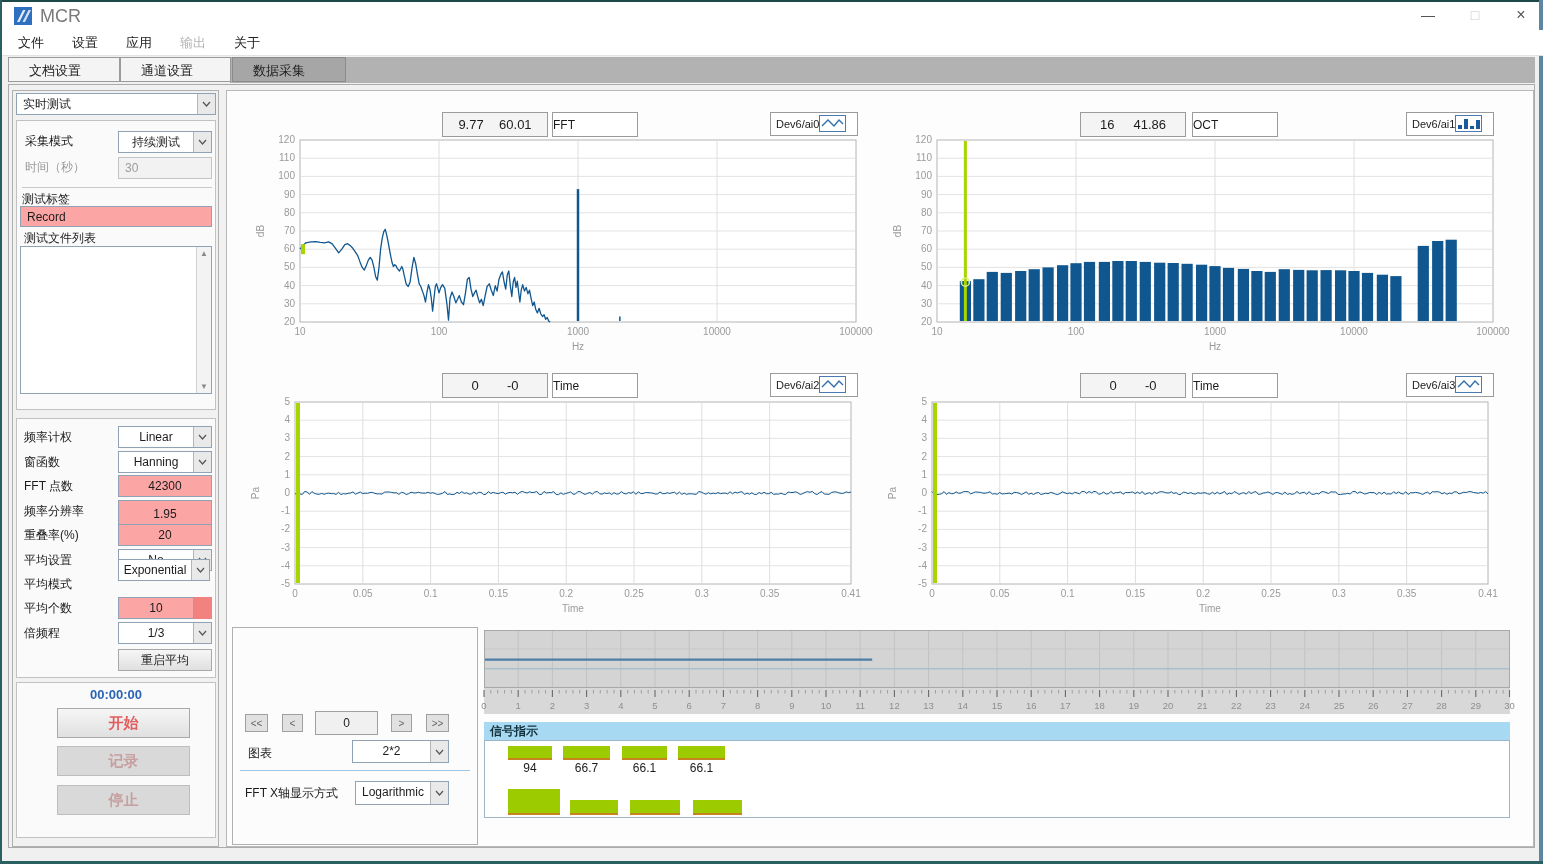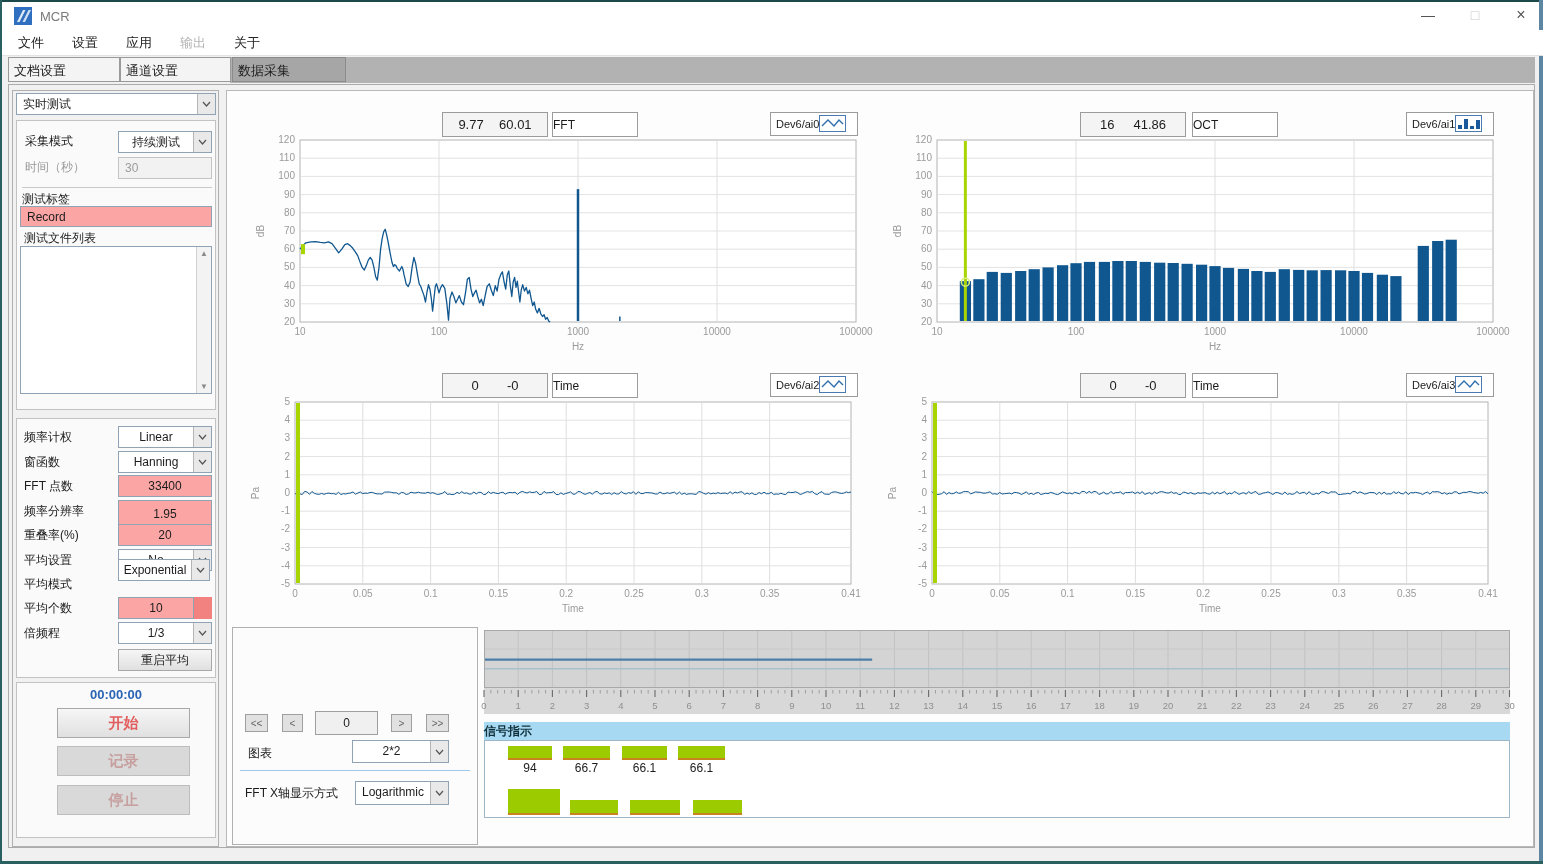--- a/index.html
+++ b/index.html
@@ -5,28 +5,28 @@
   html,body{margin:0;padding:0}
   body{width:1543px;height:864px;position:relative;overflow:hidden;background:#f0f0f0;
        font-family:"Liberation Sans","DejaVu Sans",sans-serif;color:#1c1c1c}
   .abs{position:absolute}
   
   .edge-top{position:absolute;left:0;top:0;width:100%;height:2px;background:#1c4a4a}
   .edge-left{position:absolute;left:0;top:0;width:2px;height:100%;background:#2a6060}
   .edge-right{position:absolute;right:0;top:0;width:4px;height:100%;background:#5d86a2}
   .edge-bottom{position:absolute;left:0;bottom:0;width:100%;height:3px;background:#2a6060}
   .titlebar{position:absolute;left:2px;top:2px;width:1537px;height:28px;background:#ffffff;display:flex;align-items:center}
-  .app-title{margin-left:8px;font-size:13px;color:#7a7a7a}
+  .app-title{margin-left:8px;font-size:18px;color:#7a7a7a}
   .winbtn{position:absolute;top:3px;width:34px;height:24px;display:flex;align-items:center;justify-content:center;font-size:14px;color:#555}
   .menubar{position:absolute;left:2px;top:30px;width:1537px;height:25px;background:#ffffff;display:flex;align-items:center;gap:28px;padding-left:16px;border-bottom:1px solid #e3e3e3}
   .mitem{font-size:13px;color:#222}
   .mitem.disabled{color:#b3b3b3}
   
   .tabstrip{position:absolute;left:230px;top:57px;width:1305px;height:26px;background:#b2b2b2}
-  .tab{position:absolute;top:57px;height:25px;line-height:25px;padding-left:5px;font-size:13px;background:#f4f4f4;border:1px solid #9a9a9a;box-sizing:border-box}
+  .tab{position:absolute;top:57px;height:25px;line-height:25px;padding-left:20px;font-size:13px;background:#f4f4f4;border:1px solid #9a9a9a;box-sizing:border-box}
   .tab.active{background:#a6a6a6;border-color:#8a8a8a}
   .workspace{position:absolute;left:8px;top:84px;width:1527px;height:764px;background:#f1f1f1;border:1px solid #ababab;box-sizing:border-box}
   .rightpanel{position:absolute;left:226px;top:90px;width:1308px;height:757px;background:#fdfdfd;border:1px solid #b9b9b9;box-sizing:border-box}
   .sidebar{position:absolute;left:12px;top:90px;width:207px;height:757px;background:#f1f1f1;border:1px solid #b0b0b0;box-sizing:border-box}
   
   .gbox{position:absolute;background:#fafafa;border:1px solid #c2c2c2;box-sizing:border-box}
   .lbl{position:absolute;font-size:12px;white-space:nowrap;height:21px;line-height:21px}
   .lbl.disabled{color:#9b9b9b}
   .combo{position:absolute;background:#fff;border:1px solid #8fa3b5;display:flex;align-items:stretch;height:22px;box-sizing:border-box}
   .combo-val{flex:1;text-align:center;font-size:12px;line-height:20px;overflow:hidden;white-space:nowrap}
@@ -47,21 +47,21 @@
   .navbtn{position:absolute;height:18px;background:#e1e1e1;border:1px solid #9f9f9f;font-size:10px;color:#666;display:flex;align-items:center;justify-content:center;box-sizing:border-box}
   .panel{position:absolute;background:#fcfcfc;border:1px solid #b0b0b0;box-sizing:border-box}
   .bluedivider{position:absolute;height:1px;background:#9fc8e8}
   
   .valbox{position:absolute;width:106px;height:25px;background:#f4f4f4;border:1px solid #9b9b9b;display:flex;align-items:center;justify-content:space-evenly;font-size:13px;box-sizing:border-box}
   .typebox{position:absolute;width:86px;height:25px;background:#fff;border:1px solid #9b9b9b;display:flex;align-items:center;font-size:12px;box-sizing:border-box}
   .chanbox{position:absolute;width:88px;height:24px;background:#fff;border:1px solid #9b9b9b;display:flex;align-items:center;justify-content:space-between;padding:0 19px 0 5px;font-size:11px;box-sizing:border-box}
   svg.plot{position:absolute;overflow:visible}
   svg text{font-family:"Liberation Sans","DejaVu Sans",sans-serif}
   
-  .sigheader{position:absolute;left:484px;top:722px;width:1026px;height:18px;font-size:12px;font-weight:bold;color:#10303c;display:flex;align-items:center;padding-left:0;box-sizing:border-box}
+  .sigheader{position:absolute;left:484px;top:722px;width:1026px;height:18px;font-size:12px;font-weight:bold;color:#10303c;display:flex;align-items:center;padding-left:6px;box-sizing:border-box}
   .sigbody{position:absolute;left:484px;top:740px;width:1026px;height:78px;background:#fff;border:1px solid #9fb6c6;box-sizing:border-box}
   .sig-bar{position:absolute}
   .sigval{position:absolute;font-size:12px;text-align:center}
 </style>
 </head>
 <body>
 
 <div class="edge-top"></div>
 <div class="edge-left"></div>
 <div class="edge-right"></div>
@@ -144,21 +144,21 @@
 <span class="lbl" style="left:24px;top:452px">窗函数</span>
 <div class="combo" style="left:118px;top:451px;width:94px">
   <span class="combo-val">Hanning</span>
   <span class="combo-btn">
       <svg width="9" height="6">
         <polyline points="1,1 4.5,5 8,1" fill="none" stroke="#555" stroke-width="1.2"></polyline>
       </svg>
     </span>
 </div>
 <span class="lbl" style="left:24px;top:476px">FFT 点数</span>
-<div class="ibox" style="left:118px;top:475px;width:94px;height:22px">33400</div>
+<div class="ibox" style="left:118px;top:475px;width:94px;height:22px">42300</div>
 <span class="lbl" style="left:24px;top:501px">频率分辨率</span>
 <div class="ibox" style="left:118px;top:500px;width:94px;height:28px">1.95</div>
 <span class="lbl" style="left:24px;top:525px">重叠率(%)</span>
 <div class="ibox" style="left:118px;top:524px;width:94px;height:22px">20</div>
 <span class="lbl" style="left:24px;top:550px">平均设置</span>
 <div class="combo" style="left:118px;top:549px;width:94px">
   <span class="combo-val">No</span>
   <span class="combo-btn">
       <svg width="9" height="6">
         <polyline points="1,1 4.5,5 8,1" fill="none" stroke="#555" stroke-width="1.2"></polyline>

